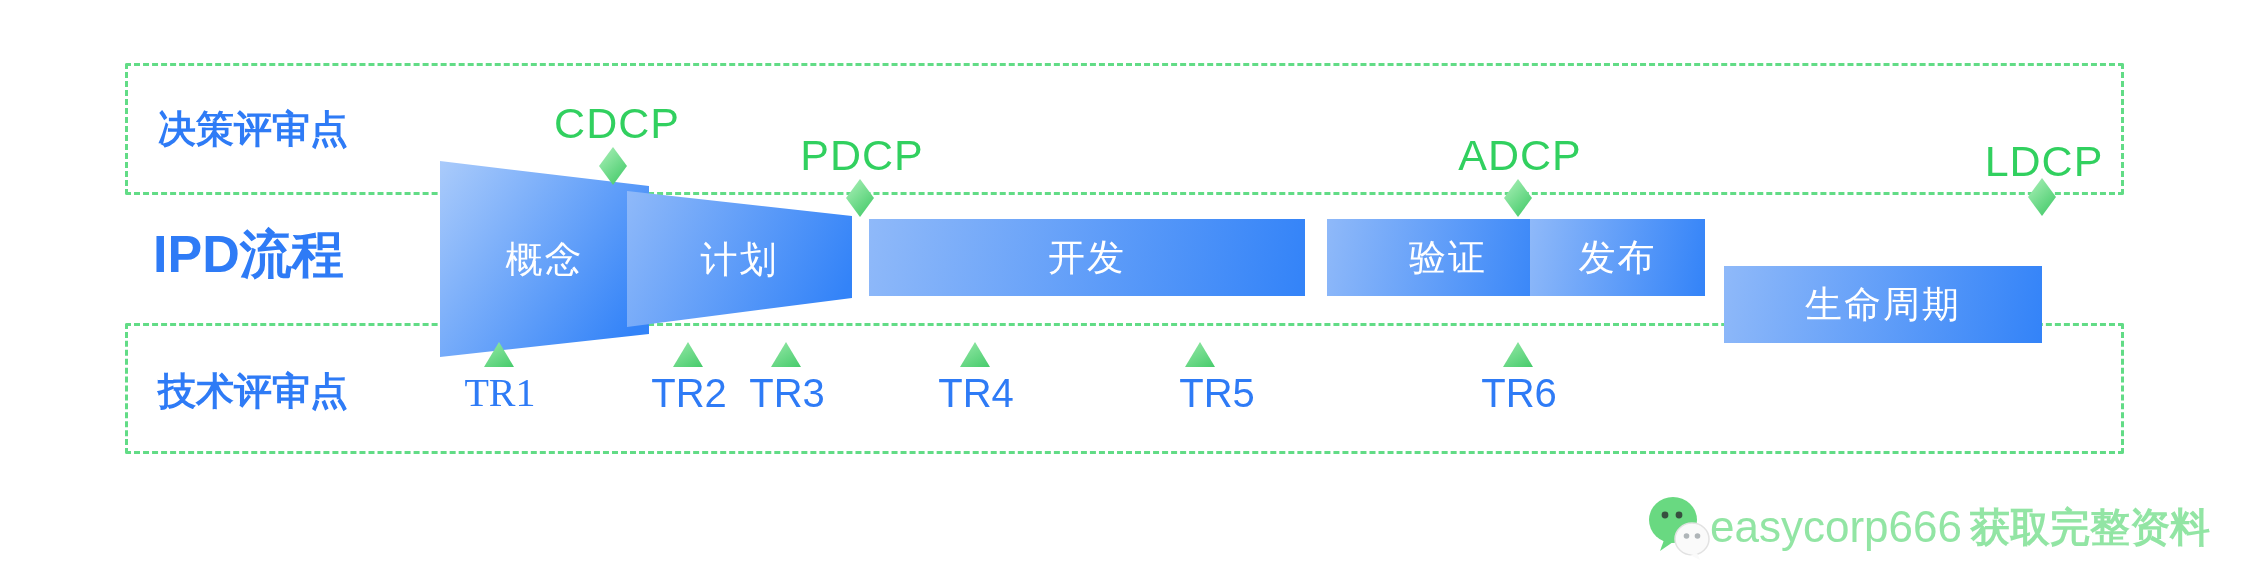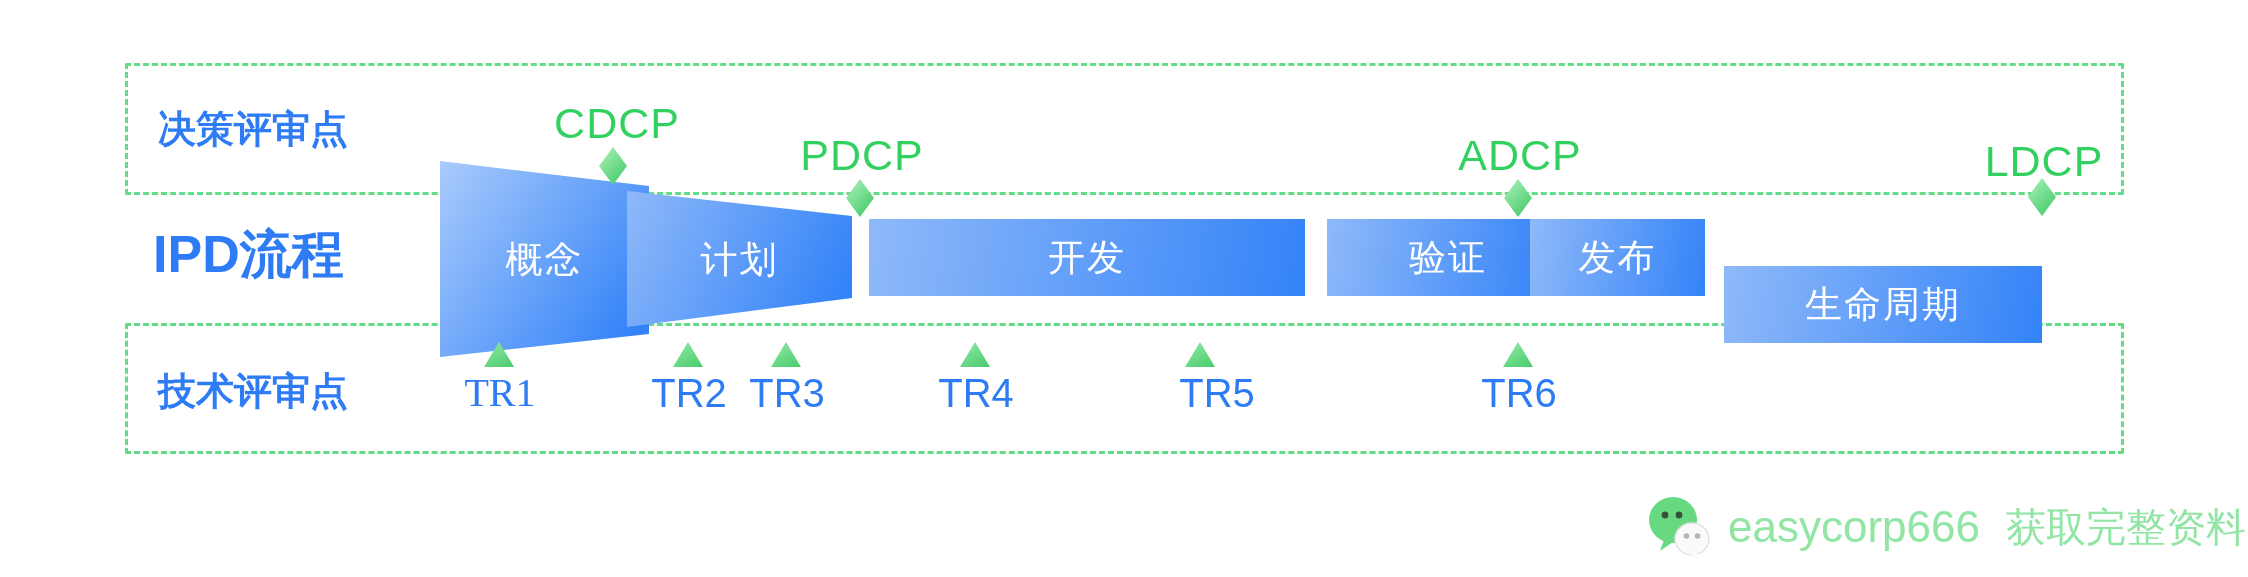--- a/index.html
+++ b/index.html
@@ -52,23 +52,23 @@
   
   .tri{position:absolute;width:30px;height:25px;top:342px;
     background:linear-gradient(150deg,var(--marker-light),var(--marker-dark));
     clip-path:polygon(50% 0,100% 100%,0 100%);z-index:5;}
   .t1{left:484px;} .t2{left:673px;} .t3{left:771px;} .t4{left:960px;} .t5{left:1185px;} .t6{left:1503px;}
   .tr-label{position:absolute;transform:translateX(-50%);top:373px;color:var(--blue-text);
     font-size:40px;font-weight:500;line-height:1;white-space:nowrap;}
   .lt1{left:500px;font-family:Liberation Serif, serif;} .lt2{left:689px;} .lt3{left:787px;} .lt4{left:976px;} .lt5{left:1201px;margin-left:16px;} .lt6{left:1519px;}
 
   
-  .watermark{position:absolute;left:1648px;top:492px;height:70px;display:flex;align-items:center;gap:18px;}
+  .watermark{position:absolute;left:1648px;top:492px;height:70px;display:flex;align-items:center;}
   .wm-id{color:var(--wm-green);font-size:44px;font-weight:400;line-height:1;white-space:nowrap;}
-  .wm-cta{color:var(--wm-green);font-size:40px;font-weight:400;line-height:1;white-space:nowrap;margin-left:8px;}
+  .wm-cta{color:var(--wm-green);font-size:40px;font-weight:700;line-height:1;white-space:nowrap;margin-left:8px;}
 </style>
 </head>
 <body>
 
 <div class="canvas">
 
   <div class="dash-box box-top"></div>
   <div class="dash-box box-bottom"></div>
 
   <div class="row-label label-decision">决策评审点</div>

